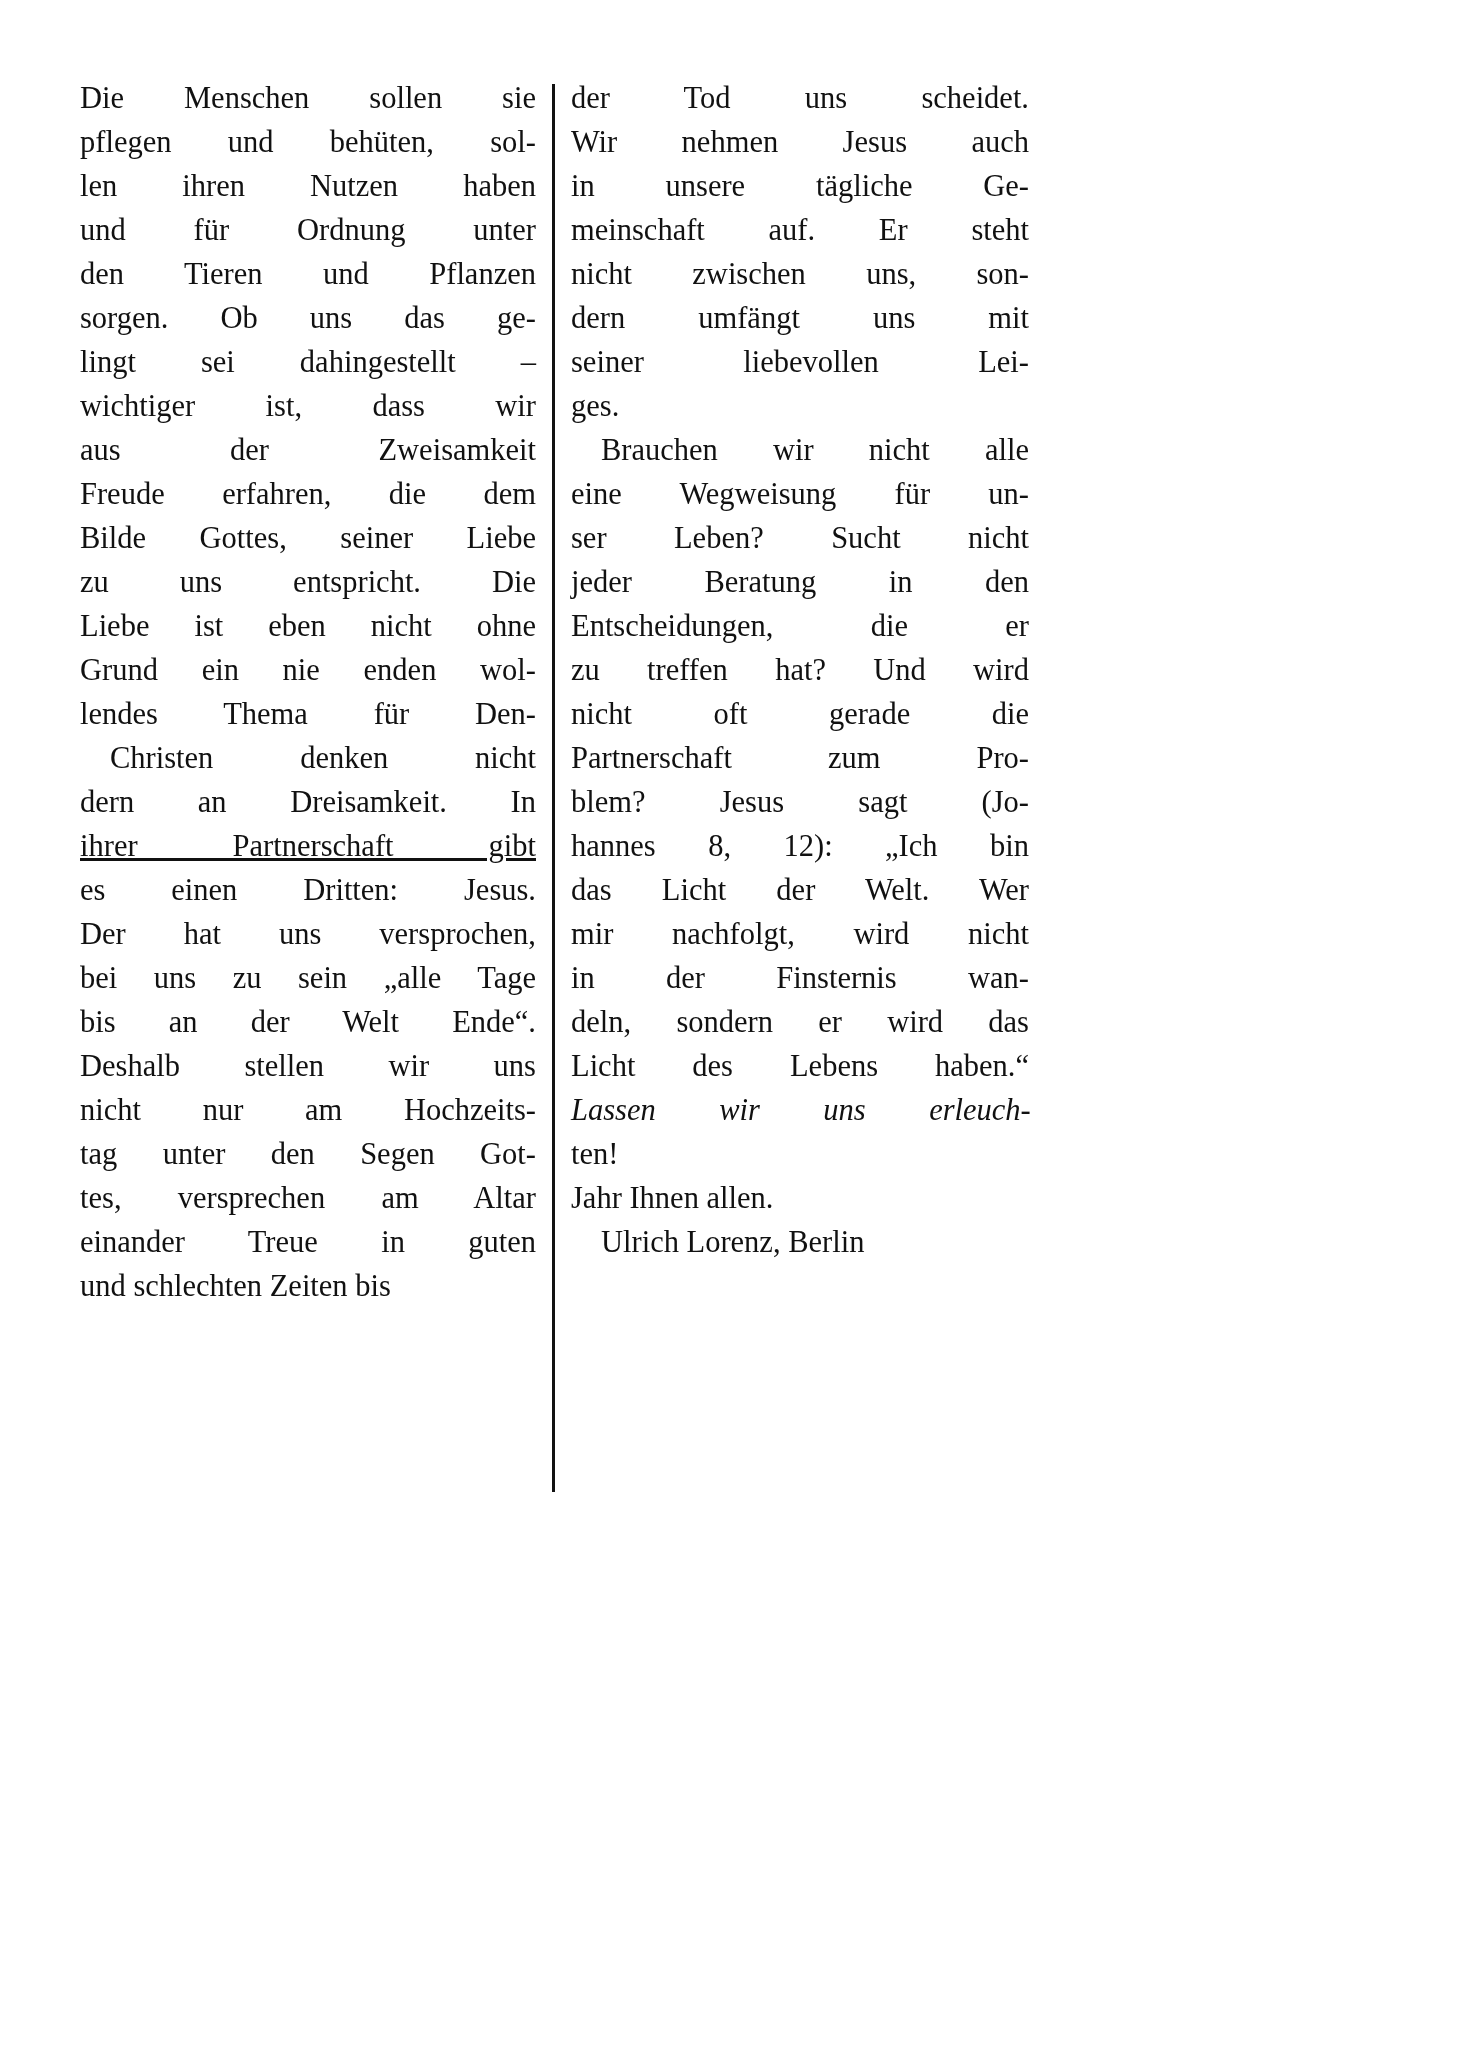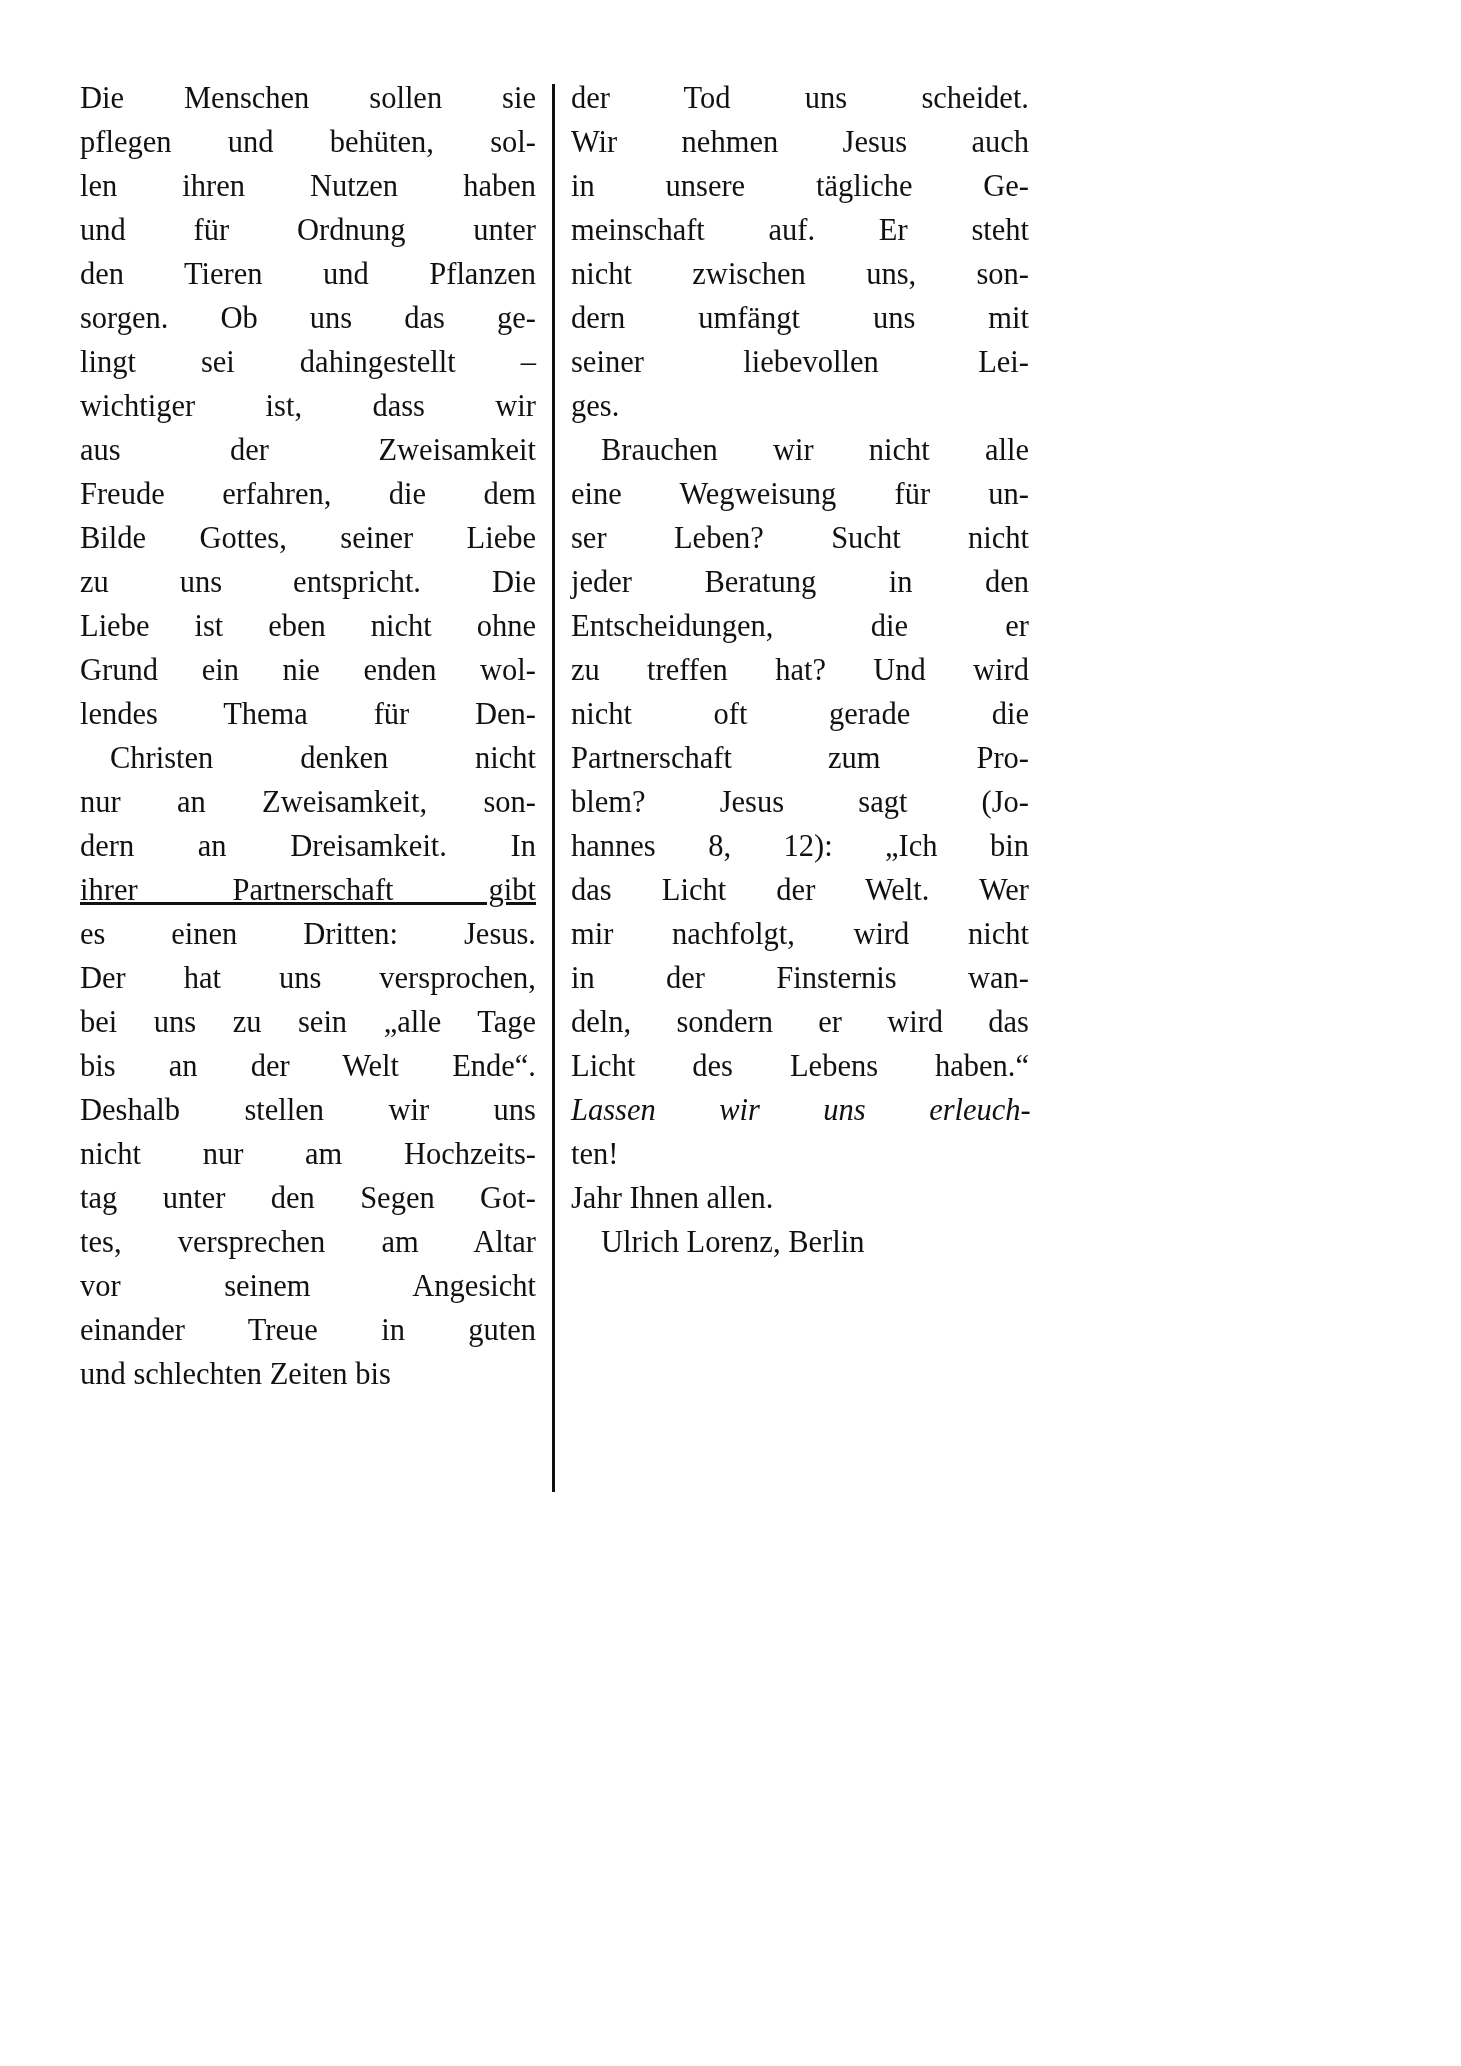--- a/index.html
+++ b/index.html
@@ -97,32 +97,30 @@
         <div class="ln" style="word-spacing: 101.805px;">aus der Zweisamkeit</div>
         <div class="ln" style="word-spacing: 49.813px;">Freude erfahren, die dem</div>
         <div class="ln" style="word-spacing: 45.844px;">Bilde Gottes, seiner Liebe</div>
         <div class="ln" style="word-spacing: 63.344px;">zu uns entspricht. Die</div>
         <div class="ln" style="word-spacing: 37.352px;">Liebe ist eben nicht ohne</div>
         <div class="ln" style="word-spacing: 36.078px;">Grund ein nie enden wol-</div>
         <div class="ln" style="word-spacing: 58.177px;">lendes Thema für Den-</div>
       </div>
       <div class="para">
         <div class="ln indent" style="word-spacing: 79.164px;">Christen denken nicht</div>
-        <div class="ln" style="word-spacing: 48.661px;">nur an Zweisamkeit, son-</div>
         <div class="ln" style="word-spacing: 56.016px;">dern an Dreisamkeit. In</div>
         <div class="ln" style="word-spacing: 87.414px; text-decoration: underline;">ihrer Partnerschaft gibt</div>
         <div class="ln" style="word-spacing: 58.26px;">es einen Dritten: Jesus.</div>
         <div class="ln" style="word-spacing: 50.365px;">Der hat uns versprochen,</div>
         <div class="ln" style="word-spacing: 28.897px;">bei uns zu sein „alle Tage</div>
         <div class="ln" style="word-spacing: 45.516px;">bis an der Welt Ende“.</div>
         <div class="ln" style="word-spacing: 56.844px;">Deshalb stellen wir uns</div>
         <div class="ln" style="word-spacing: 54.036px;">nicht nur am Hochzeits-</div>
         <div class="ln" style="word-spacing: 37.77px;">tag unter den Segen Got-</div>
         <div class="ln" style="word-spacing: 48.677px;">tes, versprechen am Altar</div>
-        <div class="ln" style="word-spacing: 95.852px;">vor seinem Angesicht</div>
         <div class="ln" style="word-spacing: 55.719px;">einander Treue in guten</div>
         <div class="ln last">und schlechten Zeiten bis</div>
       </div>
     </div>
 
   <div class="column" id="column-right">
       <div class="para">
         <div class="ln" style="word-spacing: 66.599px;">der Tod uns scheidet.</div>
         <div class="ln" style="word-spacing: 56.802px;">Wir nehmen Jesus auch</div>
         <div class="ln" style="word-spacing: 63.177px;">in unsere tägliche Ge-</div>

